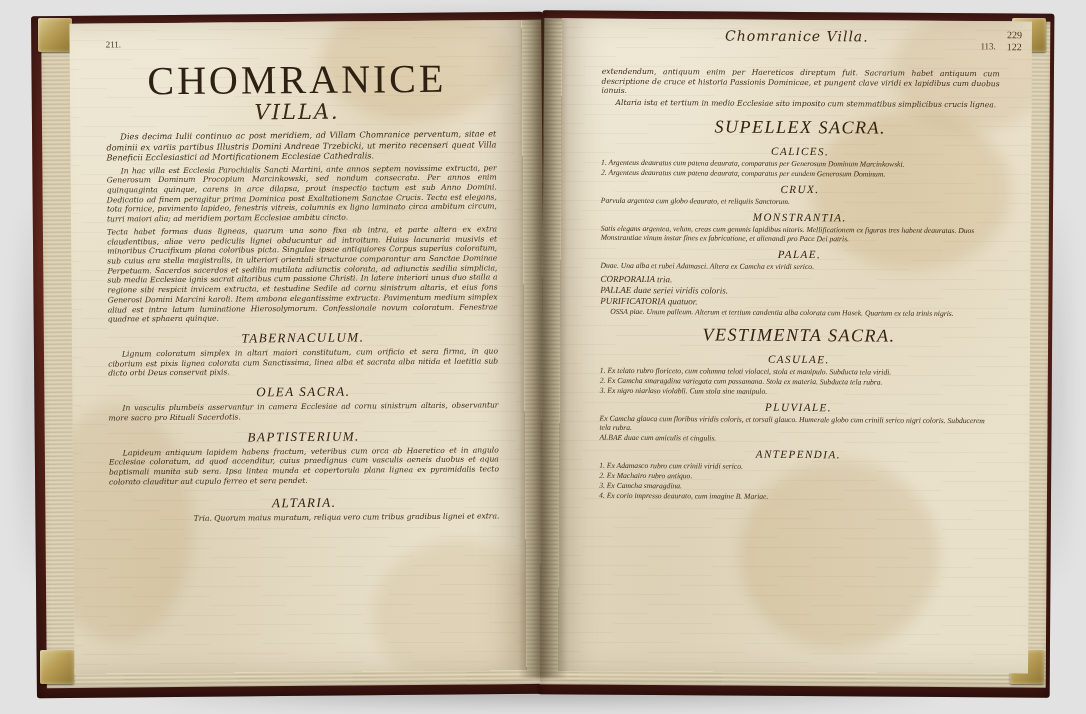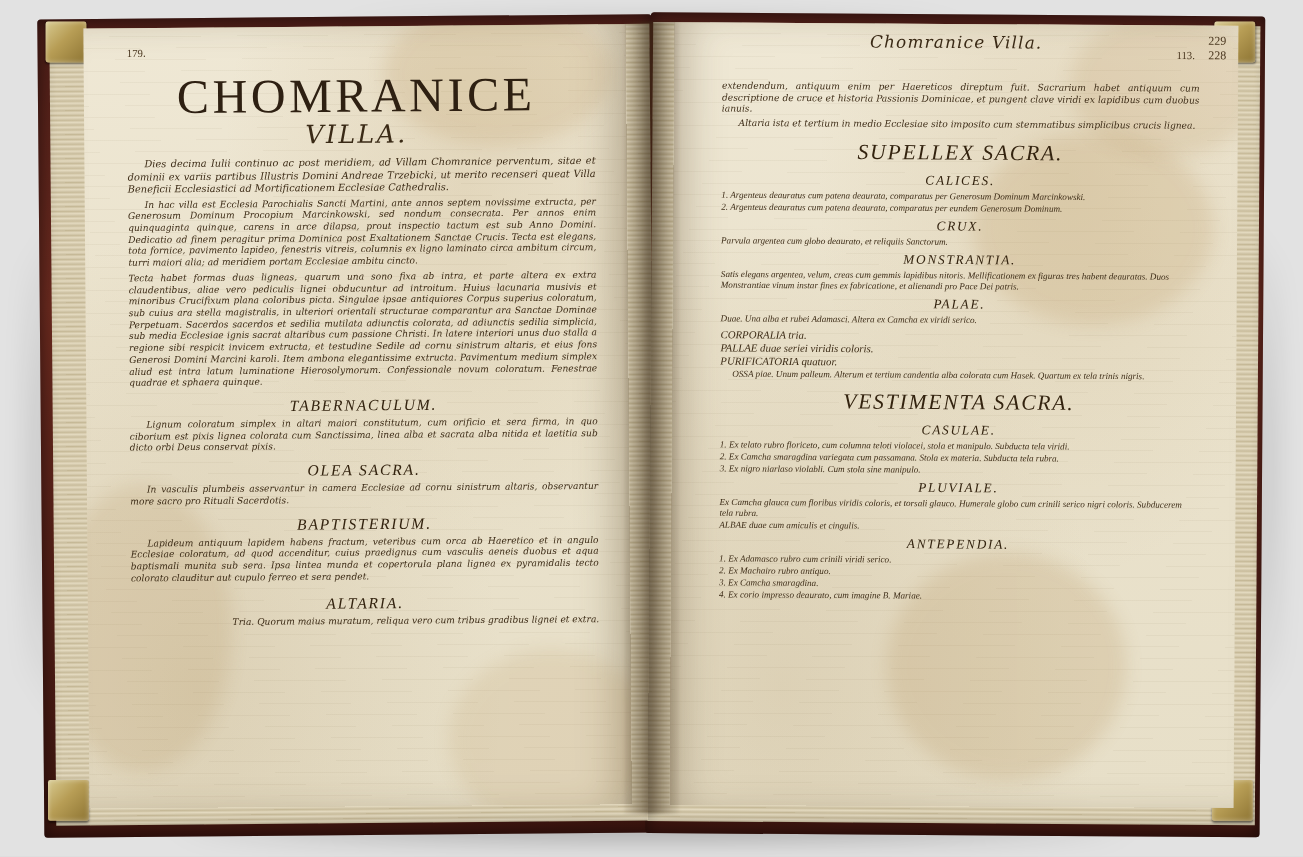--- a/index.html
+++ b/index.html
@@ -190,21 +190,21 @@
   <div class="boss bl"></div>
   <div class="boss tr"></div>
   <div class="boss br"></div>
 
   <div class="page page-left">
     <div class="bleed"></div>
     <div class="stain" style="left:250px; top:-20px; width:190px; height:120px; background:#b9945c; opacity:.20;"></div>
     <div class="stain" style="left:-30px; top:380px; width:150px; height:240px; background:#ae8a52; opacity:.16;"></div>
     <div class="stain" style="left:300px; top:520px; width:170px; height:150px; background:#b08a4e; opacity:.14;"></div>
 
-    <div class="folio" style="left:36px; top:16px;">179.</div>
+    <div class="folio" style="left:36px; top:16px;">211.</div>
 
     <div class="maintitle ink">CHOMRANICE</div>
     <div class="subtitle ink">VILLA.</div>
 
     <div class="col-left">
       <div class="para body-m indent">Dies decima Iulii continuo ac post meridiem, ad Villam Chomranice perventum, sitae et dominii ex variis partibus Illustris Domini Andreae Trzebicki, ut merito recenseri queat Villa Beneficii Ecclesiastici ad Mortificationem Ecclesiae Cathedralis.</div>
       <div class="para body-s indent" style="margin-top:3px;">In hac villa est Ecclesia Parochialis Sancti Martini, ante annos septem novissime extructa, per Generosum Dominum Procopium Marcinkowski, sed nondum consecrata. Per annos enim quinquaginta quinque, carens in arce dilapsa, prout inspectio tactum est sub Anno Domini. Dedicatio ad finem peragitur prima Dominica post Exaltationem Sanctae Crucis. Tecta est elegans, tota fornice, pavimento lapideo, fenestris vitreis, columnis ex ligno laminato circa ambitum circum, turri maiori alia; ad meridiem portam Ecclesiae ambitu cincto.</div>
       <div class="para body-s" style="margin-top:3px;">Tecta habet formas duas ligneas, quarum una sono fixa ab intra, et parte altera ex extra claudentibus, aliae vero pediculis lignei obducuntur ad introitum. Huius lacunaria musivis et minoribus Crucifixum plana coloribus picta. Singulae ipsae antiquiores Corpus superius coloratum, sub cuius ara stella magistralis, in ulteriori orientali structurae comparantur ara Sanctae Dominae Perpetuam. Sacerdos sacerdos et sedilia mutilata adiunctis colorata, ad adiunctis sedilia simplicia, sub media Ecclesiae ignis sacrat altaribus cum passione Christi. In latere interiori unus duo stalla a regione sibi respicit invicem extructa, et testudine Sedile ad cornu sinistrum altaris, et eius fons Generosi Domini Marcini karoli. Item ambona elegantissime extructa. Pavimentum medium simplex aliud est intra latum luminatione Hierosolymorum. Confessionale novum coloratum. Fenestrae quadrae et sphaera quinque.</div>
 
       <div class="section-head lvl2">TABERNACULUM.</div>
@@ -224,21 +224,21 @@
   <div class="page page-right">
     <div class="bleed"></div>
     <div class="stain" style="left:250px; top:90px; width:200px; height:160px; background:#b9945c; opacity:.20;"></div>
     <div class="stain" style="left:180px; top:440px; width:200px; height:190px; background:#ab8449; opacity:.18;"></div>
     <div class="stain" style="left:330px; top:-10px; width:160px; height:120px; background:#b28c54; opacity:.16;"></div>
 
     <div class="rtitle ink">Chomranice Villa.</div>
     <div class="folio" style="right:36px; top:20px;margin-left:22px;">113.</div>
     <div class="corner-note">
       <div>229</div>
-      <div>228</div>
+      <div>122</div>
     </div>
 
     <div class="col-right">
       <div class="para body-s">extendendum, antiquum enim per Haereticos direptum fuit. Sacrarium habet antiquum cum descriptione de cruce et historia Passionis Dominicae, et pungent clave viridi ex lapidibus cum duobus ianuis.</div>
       <div class="para body-s indent" style="margin-top:2px;">Altaria ista et tertium in medio Ecclesiae sito imposito cum stemmatibus simplicibus crucis lignea.</div>
 
       <div class="section-head lvl1" style="margin-top:8px;">SUPELLEX SACRA.</div>
       <div class="section-head lvl3">CALICES.</div>
       <div class="item">1. Argenteus deauratus cum patena deaurata, comparatus per Generosum Dominum Marcinkowski.</div>
       <div class="item">2. Argenteus deauratus cum patena deaurata, comparatus per eundem Generosum Dominum.</div>

